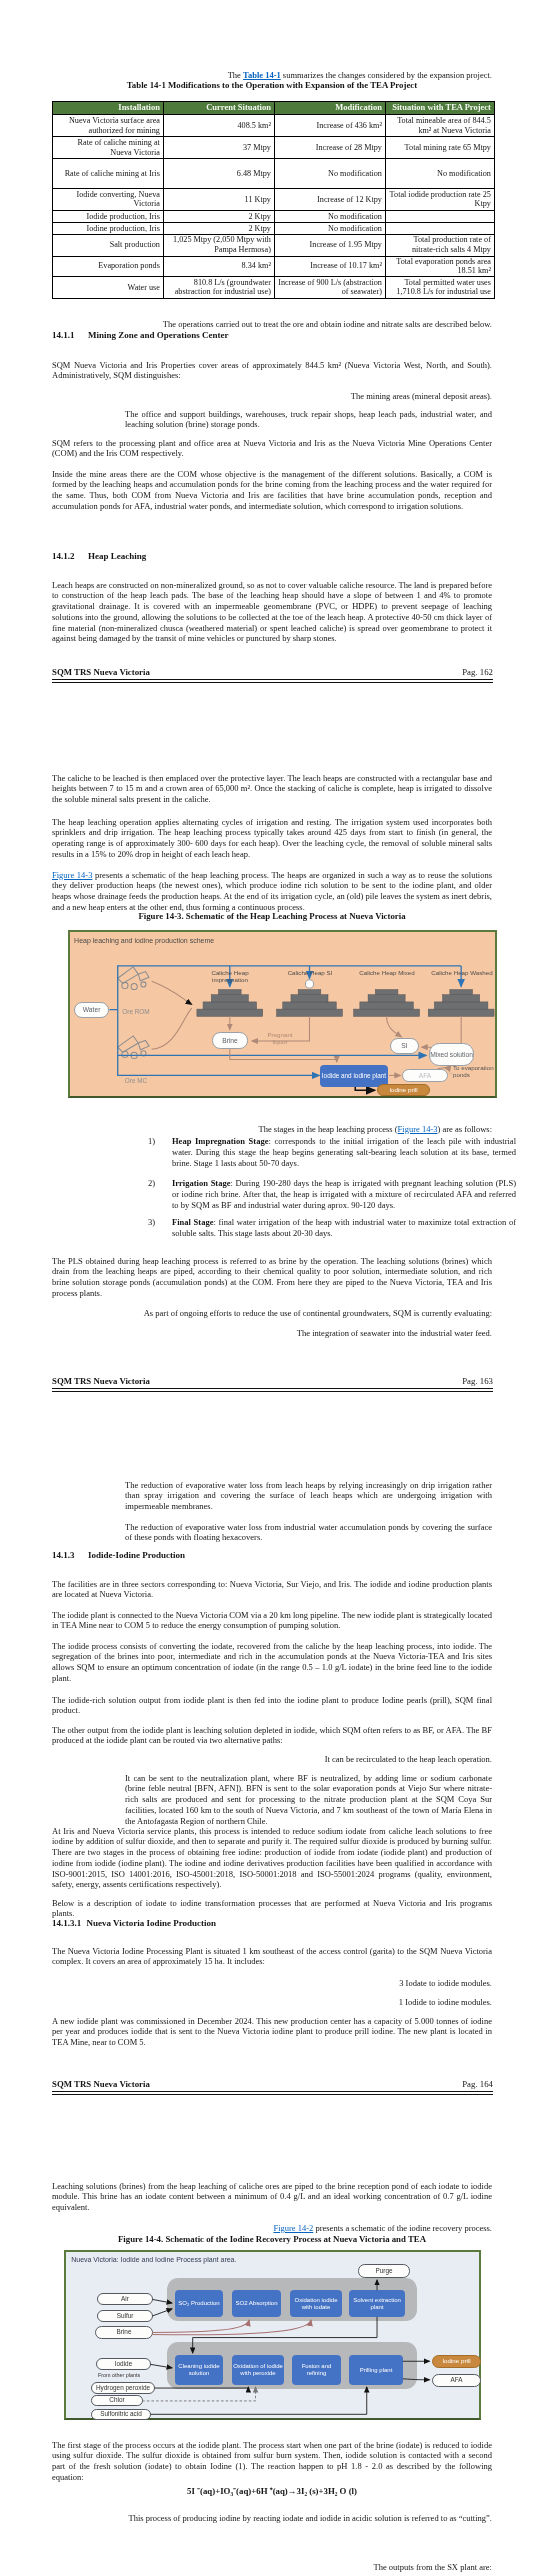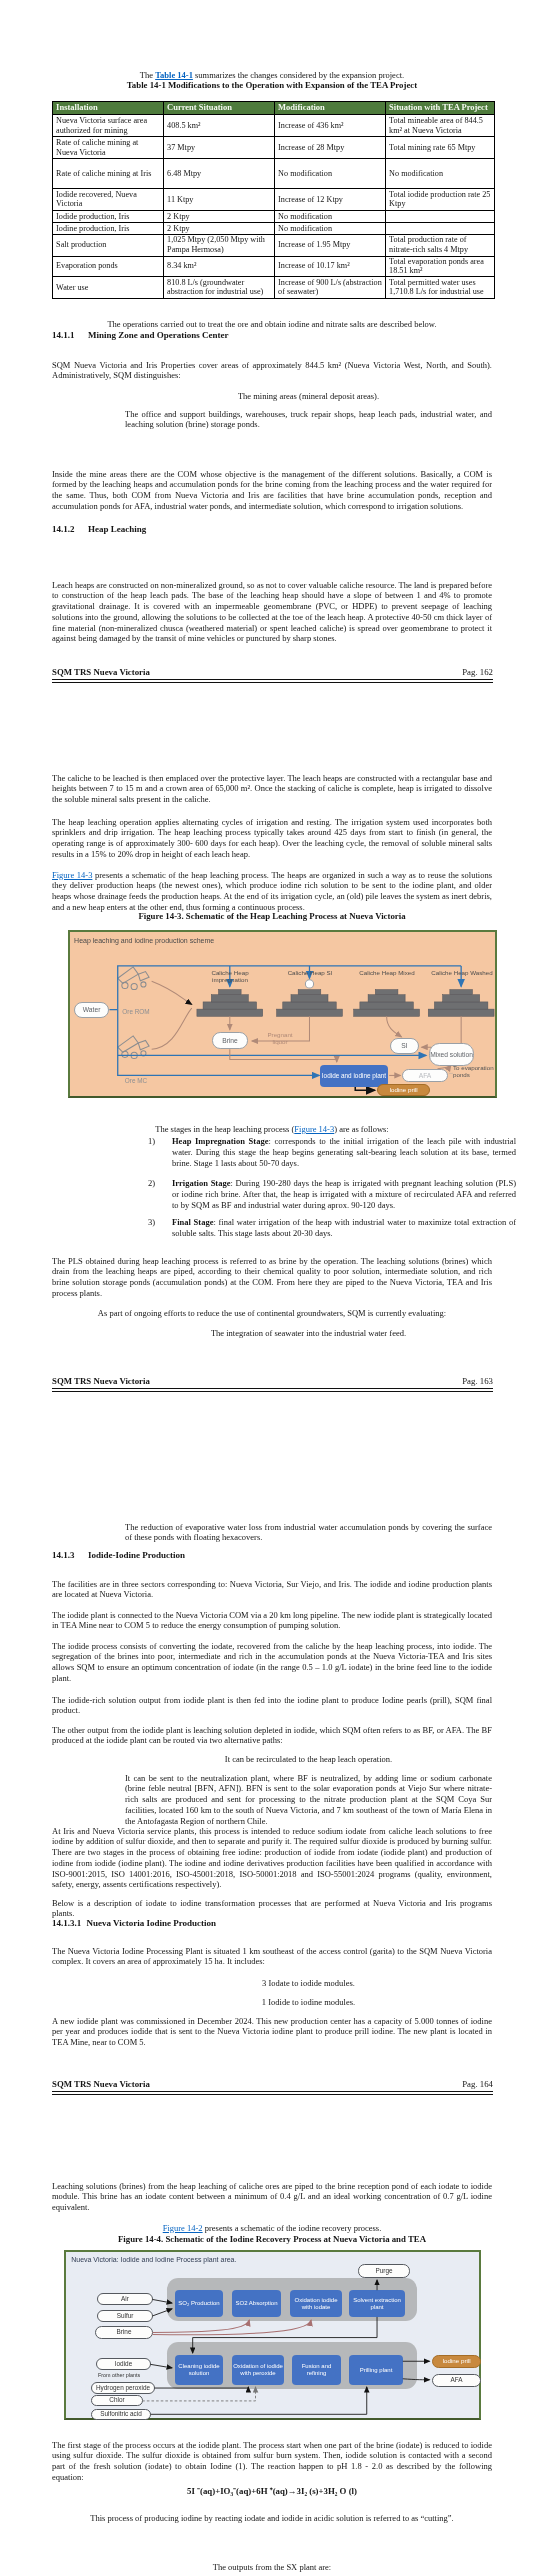--- a/index.html
+++ b/index.html
@@ -1,26 +1,26 @@
 <!DOCTYPE html>
 <html style="font-size:8.2px"><head>
 <meta charset="utf-8">
 <style>
   html,body{margin:0;padding:0;background:#fff}
   #doc{position:relative;width:544px;height:2813px;background:#fff;font-family:"Liberation Serif",serif;color:#151515;overflow:hidden}
   .p{position:absolute;left:52px;width:440px;font-size:8.5px;line-height:10.8px;text-align:justify}
-  .one{text-align:center}
+  .one{text-align:right}
   .ind{left:125px;width:367px}
   .ctr{position:absolute;left:52px;width:440px;text-align:center;font-weight:bold;font-size:8.8px}
   .h{position:absolute;left:52px;font-weight:bold;font-size:9px;white-space:nowrap}
   .h .num{margin-right:13.4px}
   .h .num2{margin-right:5.2px}
   a.lnk{color:#0563c1;text-decoration:underline;cursor:pointer}
   .lnkb{font-weight:bold}
-  table.t{position:absolute;left:52px;top:101px;width:441px;border-collapse:collapse;table-layout:fixed;font-size:8.2px;line-height:9.8px;text-align:left}
+  table.t{position:absolute;left:52px;top:101px;width:441px;border-collapse:collapse;table-layout:fixed;font-size:8.2px;line-height:9.8px;text-align:right}
   .t th,.t td{border:1px solid #000;padding:0 3.1px;vertical-align:middle;overflow:hidden}
   .t th{background:#4e7b3c;color:#f4f9f0;font-size:8.5px}
   .li{position:absolute;left:148px;width:344px;font-size:8.5px;line-height:10.8px;text-align:justify;padding-left:24px;text-indent:-24px}
   .li .n{display:inline-block;width:24px;text-indent:0}
   .eq{position:absolute;left:52px;width:440px;text-align:center;font-weight:bold;font-size:8.8px}
   .foot{position:absolute;left:52px;width:441px;display:flex;justify-content:space-between;font-size:8.8px}
   .foot .l{font-weight:bold}
   .fline{position:absolute;left:52px;width:441px;height:2.1px;border-top:1.3px solid #101010;border-bottom:0.6px solid #101010}
   .fig{position:absolute;border:2.1px solid #5a7a3e;border-bottom-color:#42592c;box-sizing:border-box}
   .fig3{background:#f5c7a2}
@@ -70,21 +70,21 @@
           <td>Increase of 28 Mtpy</td>
           <td>Total mining rate 65 Mtpy</td>
         </tr>
     <tr style="height:30px">
           <td>Rate of caliche mining at Iris</td>
           <td>6.48 Mtpy</td>
           <td>No modification</td>
           <td>No modification</td>
         </tr>
     <tr style="height:22px">
-          <td>Iodide recovered, Nueva Victoria</td>
+          <td>Iodide converting, Nueva Victoria</td>
           <td>11 Ktpy</td>
           <td>Increase of 12 Ktpy</td>
           <td>Total iodide production rate 25 Ktpy</td>
         </tr>
     <tr style="height:12px">
           <td>Iodide production, Iris</td>
           <td>2 Ktpy</td>
           <td>No modification</td>
           <td></td>
         </tr>
@@ -113,22 +113,23 @@
           <td>Total permitted water uses 1,710.8 L/s for industrial use</td>
         </tr>
   </tbody>
     </table>
 
   <p class="p one" style="top:310px">The operations carried out to treat the ore and obtain iodine and nitrate salts are described below.</p>
   <div class="h" style="top:330px"><span class="num">14.1.1</span><span>Mining Zone and Operations Center</span></div>
   <p class="p" style="top:351px">SQM Nueva Victoria and Iris Properties cover areas of approximately 844.5 km² (Nueva Victoria West, North, and South). Administratively, SQM distinguishes:</p>
   <p class="p ind one" style="top:382px">The mining areas (mineral deposit areas).</p>
   <p class="p ind" style="top:400px">The office and support buildings, warehouses, truck repair shops, heap leach pads, industrial water, and leaching solution (brine) storage ponds.</p>
+  <p class="p" style="top:429px">SQM refers to the processing plant and office area at Nueva Victoria and Iris as the Nueva Victoria Mine Operations Center (COM) and the Iris COM respectively.</p>
   <p class="p" style="top:460px">Inside the mine areas there are the COM whose objective is the management of the different solutions. Basically, a COM is formed by the leaching heaps and accumulation ponds for the brine coming from the leaching process and the water required for the same. Thus, both COM from Nueva Victoria and Iris are facilities that have brine accumulation ponds, reception and accumulation ponds for AFA, industrial water ponds, and intermediate solution, which correspond to irrigation solutions.</p>
-  <div class="h" style="top:524px"><span class="num">14.1.2</span><span>Heap Leaching</span></div>
+  <div class="h" style="top:551px"><span class="num">14.1.2</span><span>Heap Leaching</span></div>
   <p class="p" style="top:571px">Leach heaps are constructed on non-mineralized ground, so as not to cover valuable caliche resource. The land is prepared before to construction of the heap leach pads.  The base of the leaching heap should have a slope of between 1 and 4% to promote gravitational drainage. It is covered with an impermeable geomembrane (PVC, or HDPE) to prevent seepage of leaching solutions into the ground, allowing the solutions to be collected at the toe of the leach heap. A protective 40-50 cm thick layer of fine material (non-mineralized chusca (weathered material) or spent leached caliche) is spread over geomembrane to protect it against being damaged by the transit of mine vehicles or punctured by sharp stones.</p>
   <div class="foot" style="top:667px">
       <span class="l">SQM TRS Nueva Victoria</span>
       <span>Pag. 162</span>
     </div>
   <div class="fline" style="top:679px"></div>
 
   <p class="p" style="top:764px">The caliche to be leached is then emplaced over the protective layer. The leach heaps are constructed with a rectangular base and heights between 7 to 15 m and a crown area of 65,000 m². Once the stacking of caliche is complete, heap is irrigated to dissolve the soluble mineral salts present in the caliche.</p>
   <p class="p" style="top:808px">The heap leaching operation applies alternating cycles of irrigation and resting. The irrigation system used incorporates both sprinklers and drip irrigation. The heap leaching process typically takes around 425 days from start to finish (in general, the operating range is of approximately 300- 600 days for each heap). Over the leaching cycle, the removal of soluble mineral salts results in a 15% to 20% drop in height of each leach heap.</p>
   <p class="p" style="top:861px"><a class="lnk">Figure 14-3</a><span> presents a schematic of the heap leaching process. The heaps are organized in such a way as to reuse the solutions they deliver production heaps (the newest ones), which produce iodine rich solution to be sent to the iodine plant, and older heaps whose drainage feeds the production heaps. At the end of its irrigation cycle, an (old) pile leaves the system as inert debris, and a new heap enters at the other end, thus forming a continuous process.</span></p>
@@ -237,20 +238,21 @@
   <div class="li" style="top:1217px"><span class="n">3)</span><b>Final Stage</b><span>: final water irrigation of the heap with industrial water to maximize total extraction of soluble salts. This stage lasts about 20-30 days.</span></div>
   <p class="p" style="top:1247px">The PLS obtained during heap leaching process is referred to as brine by the operation. The leaching solutions (brines) which drain from the leaching heaps are piped, according to their chemical quality to poor solution, intermediate solution, and rich brine solution storage ponds (accumulation ponds) at the COM. From here they are piped to the Nueva Victoria, TEA and Iris process plants.</p>
   <p class="p one" style="top:1299px">As part of ongoing efforts to reduce the use of continental groundwaters, SQM is currently evaluating:</p>
   <p class="p ind one" style="top:1319px">The integration of seawater into the industrial water feed.</p>
   <div class="foot" style="top:1376px">
       <span class="l">SQM TRS Nueva Victoria</span>
       <span>Pag. 163</span>
     </div>
   <div class="fline" style="top:1388px"></div>
 
+  <p class="p ind" style="top:1471px">The reduction of evaporative water loss from leach heaps by relying increasingly on drip irrigation rather than spray irrigation and covering the surface of leach heaps which are undergoing irrigation with impermeable membranes.</p>
   <p class="p ind" style="top:1513px">The reduction of evaporative water loss from industrial water accumulation ponds by covering the surface of these ponds with floating hexacovers.</p>
   <div class="h" style="top:1550px"><span class="num">14.1.3</span><span>Iodide-Iodine Production</span></div>
   <p class="p" style="top:1570px">The facilities are in three sectors corresponding to: Nueva Victoria, Sur Viejo, and Iris. The iodide and iodine production plants are located at Nueva Victoria.</p>
   <p class="p" style="top:1601px">The iodide plant is connected to the Nueva Victoria COM via a 20 km long pipeline. The new iodide plant is strategically located in TEA Mine near to COM 5 to reduce the energy consumption of pumping solution.</p>
   <p class="p" style="top:1632px">The iodide process consists of converting the iodate, recovered from the caliche by the heap leaching process, into iodide. The segregation of the brines into poor, intermediate and rich in the accumulation ponds at the Nueva Victoria-TEA and Iris sites allows SQM to ensure an optimum concentration of iodate (in the range 0.5 – 1.0 g/L iodate) in the brine feed line to the iodide plant.</p>
   <p class="p" style="top:1686px">The iodide-rich solution output from iodide plant is then fed into the iodine plant to produce Iodine pearls (prill), SQM final product.</p>
   <p class="p" style="top:1716px">The other output from the iodide plant is leaching solution depleted in iodide, which SQM often refers to as BF, or AFA. The BF produced at the iodide plant can be routed via two alternative paths:</p>
   <p class="p ind one" style="top:1745px">It can be recirculated to the heap leach operation.</p>
   <p class="p ind" style="top:1764px">It can be sent to the neutralization plant, where BF is neutralized, by adding lime or sodium carbonate (brine feble neutral [BFN, AFN]). BFN is sent to the solar evaporation ponds at Viejo Sur where nitrate-rich salts are produced and sent for processing to the nitrate production plant at the SQM Coya Sur facilities, located 160 km to the south of Nueva Victoria, and 7 km southeast of the town of María Elena in the Antofagasta Region of northern Chile.</p>
   <p class="p" style="top:1817px">At Iris and Nueva Victoria service plants, this process is intended to reduce sodium iodate from caliche leach solutions to free iodine by addition of sulfur dioxide, and then to separate and purify it. The required sulfur dioxide is produced by burning sulfur. There are two stages in the process of obtaining free iodine: production of iodide from iodate (iodide plant) and production of iodine from iodide (iodine plant). The iodine and iodine derivatives production facilities have been qualified in accordance with ISO-9001:2015, ISO 14001:2016, ISO-45001:2018, ISO-50001:2018 and ISO-55001:2024 programs (quality, environment, safety, energy, assents certifications respectively).</p>

